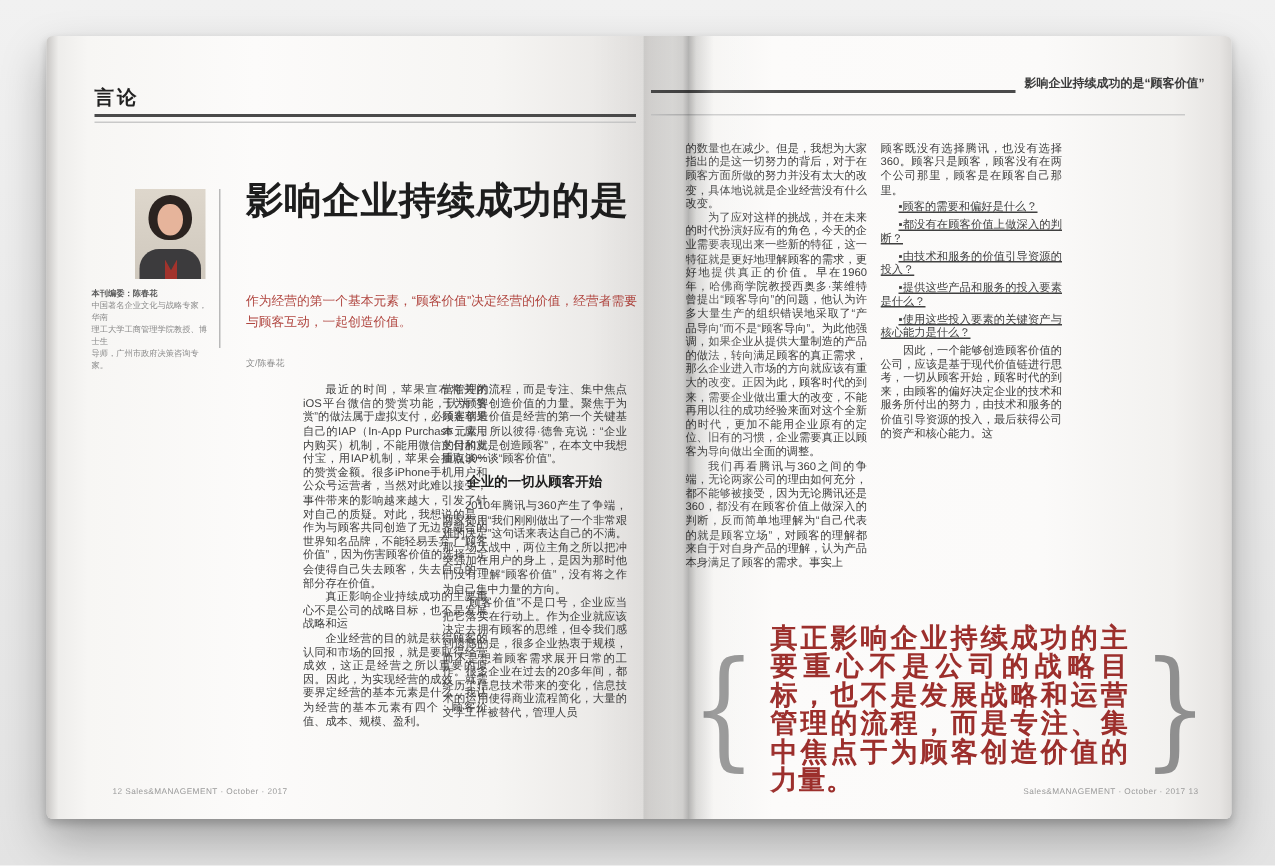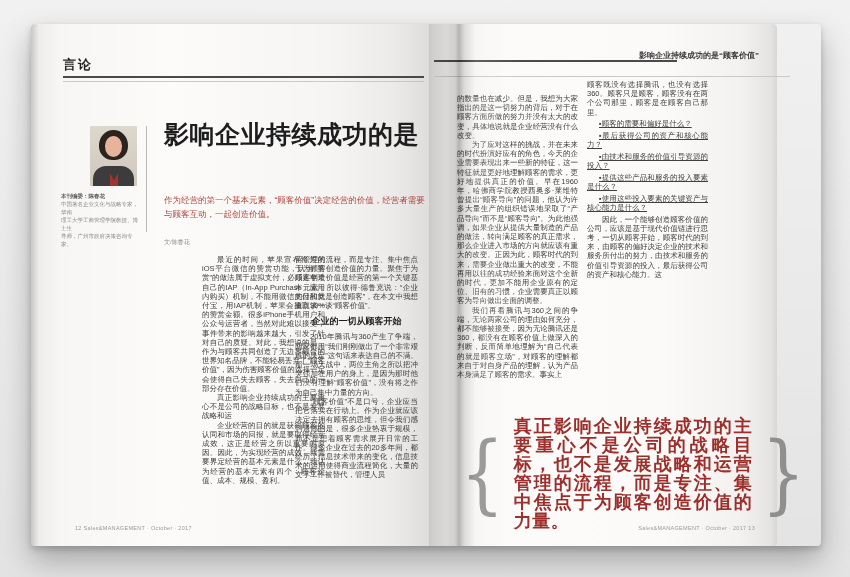--- a/index.html
+++ b/index.html
@@ -13,21 +13,21 @@
     position:absolute;left:31px;top:24px;width:790px;height:522px;
     display:flex;border-radius:4px;
     box-shadow:0 14px 30px rgba(0,0,0,.28),0 3px 6px rgba(0,0,0,.18);
   }
   .page{position:relative;height:100%;}
   .page-left{
     width:398px;border-radius:4px 0 0 4px;
     background:linear-gradient(to right,#c9c7c5 0,#eeedeb 2%,#f7f6f4 7%,#fcfbfa 35%,#f6f5f3 75%,#e7e5e3 100%);
   }
   .page-right{
-    width:348px;border-radius:0 4px 4px 0;
+    width:392px;border-radius:0 4px 4px 0;
     background:linear-gradient(to right,#d2d0ce 0,#f1f0ee 5%,#fcfbfa 22%,#fbfaf9 68%,#f2f1ef 90%,#e6e4e2 98%,#d9d7d5 100%);
   }
   .gutter{
     position:absolute;left:363px;top:0;width:130px;height:100%;pointer-events:none;
     background:linear-gradient(to right,rgba(0,0,0,0) 0%,rgba(0,0,0,.04) 30%,rgba(0,0,0,.14) 47%,rgba(0,0,0,.26) 50%,rgba(0,0,0,.10) 54%,rgba(255,255,255,.12) 63%,rgba(0,0,0,0) 100%);
   }
   .abs{position:absolute;}
   
   .section-label{left:32px;top:32px;font-size:13px;font-weight:bold;color:#222;letter-spacing:2px;}
   .rule-dark-l{left:32px;top:52px;width:361px;height:2px;background:#4a4a4a;}
@@ -51,21 +51,21 @@
   .col p{margin:0;text-indent:2em;}
   .col p.noindent{text-indent:0;}
   .l-col1{left:133px;top:231px;width:123px;height:266px;overflow:hidden;margin-left:38px;}
   .l-col2{left:264px;top:231px;width:123px;height:266px;overflow:hidden;}
   .sec-head{font-size:9px;font-weight:bold;color:#1e1e1e;text-align:center;text-indent:0!important;margin:7px 0 6px 0!important;}
   
   .run-head{right:18px;top:26px;font-size:8px;font-weight:bold;color:#3a3a3a;}
   .rule-dark-r{left:5px;top:36px;width:243px;height:2px;background:#4a4a4a;}
   .rule-light-r{left:5px;top:52px;width:356px;height:1px;background:#c9c9c9;}
   .r-col1{left:28px;top:70px;width:121px;height:316px;overflow:hidden;}
-  .r-col2{left:158px;top:56px;width:121px;height:316px;overflow:hidden;}
+  .r-col2{left:158px;top:70px;width:121px;height:316px;overflow:hidden;}
   .col p.bullet{text-indent:1.6em;margin:2.5px 0;text-decoration:underline;}
   
   .pquote{left:26px;top:402px;width:356px;height:94px;display:flex;align-items:center;}
   .brace{font-family:"DejaVu Serif","Liberation Serif",serif;font-size:86px;font-weight:400;color:#8f8f8f;line-height:86px;transform:scaleX(.8);}
   .pq-text{flex:1;margin:0 4px;font-family:"DejaVu Serif","Liberation Serif",serif;font-size:18px;line-height:19px;font-weight:bold;color:#9c2f2c;text-align:justify;letter-spacing:.5px;}
   
   .footer{font-size:5.5px;color:#9a9a9a;letter-spacing:.3px;}
   .footer-l{left:44px;top:501px;}
   .footer-r{right:22px;top:501px;}
 </style>
@@ -124,21 +124,21 @@
       <div class="abs rule-light-r"></div>
 
       <div class="abs col r-col1">
         <p class="noindent">的数量也在减少。但是，我想为大家指出的是这一切努力的背后，对于在顾客方面所做的努力并没有太大的改变，具体地说就是企业经营没有什么改变。</p>
         <p>为了应对这样的挑战，并在未来的时代扮演好应有的角色，今天的企业需要表现出来一些新的特征，这一特征就是更好地理解顾客的需求，更好地提供真正的价值。早在1960年，哈佛商学院教授西奥多·莱维特曾提出“顾客导向”的问题，他认为许多大量生产的组织错误地采取了“产品导向”而不是“顾客导向”。为此他强调，如果企业从提供大量制造的产品的做法，转向满足顾客的真正需求，那么企业进入市场的方向就应该有重大的改变。正因为此，顾客时代的到来，需要企业做出重大的改变，不能再用以往的成功经验来面对这个全新的时代，更加不能用企业原有的定位、旧有的习惯，企业需要真正以顾客为导向做出全面的调整。</p>
         <p>我们再看腾讯与360之间的争端，无论两家公司的理由如何充分，都不能够被接受，因为无论腾讯还是360，都没有在顾客价值上做深入的判断，反而简单地理解为“自己代表的就是顾客立场”，对顾客的理解都来自于对自身产品的理解，认为产品本身满足了顾客的需求。事实上</p>
       </div>
       <div class="abs col r-col2">
         <p class="noindent">顾客既没有选择腾讯，也没有选择360。顾客只是顾客，顾客没有在两个公司那里，顾客是在顾客自己那里。</p>
         <p class="bullet">▪顾客的需要和偏好是什么？</p>
-        <p class="bullet">▪最后获得公司的资产和核心能力？</p>
+        <p class="bullet">▪都没有在顾客价值上做深入的判断？</p>
         <p class="bullet">▪由技术和服务的价值引导资源的投入？</p>
         <p class="bullet">▪提供这些产品和服务的投入要素是什么？</p>
         <p class="bullet">▪使用这些投入要素的关键资产与核心能力是什么？</p>
         <p>因此，一个能够创造顾客价值的公司，应该是基于现代价值链进行思考，一切从顾客开始，顾客时代的到来，由顾客的偏好决定企业的技术和服务所付出的努力，由技术和服务的价值引导资源的投入，最后获得公司的资产和核心能力。这</p>
       </div>
 
       <div class="abs pquote">
         <span class="brace">{</span>
         <p class="pq-text">真正影响企业持续成功的主要重心不是公司的战略目标，也不是发展战略和运营管理的流程，而是专注、集中焦点于为顾客创造价值的力量。</p>
         <span class="brace">}</span>

